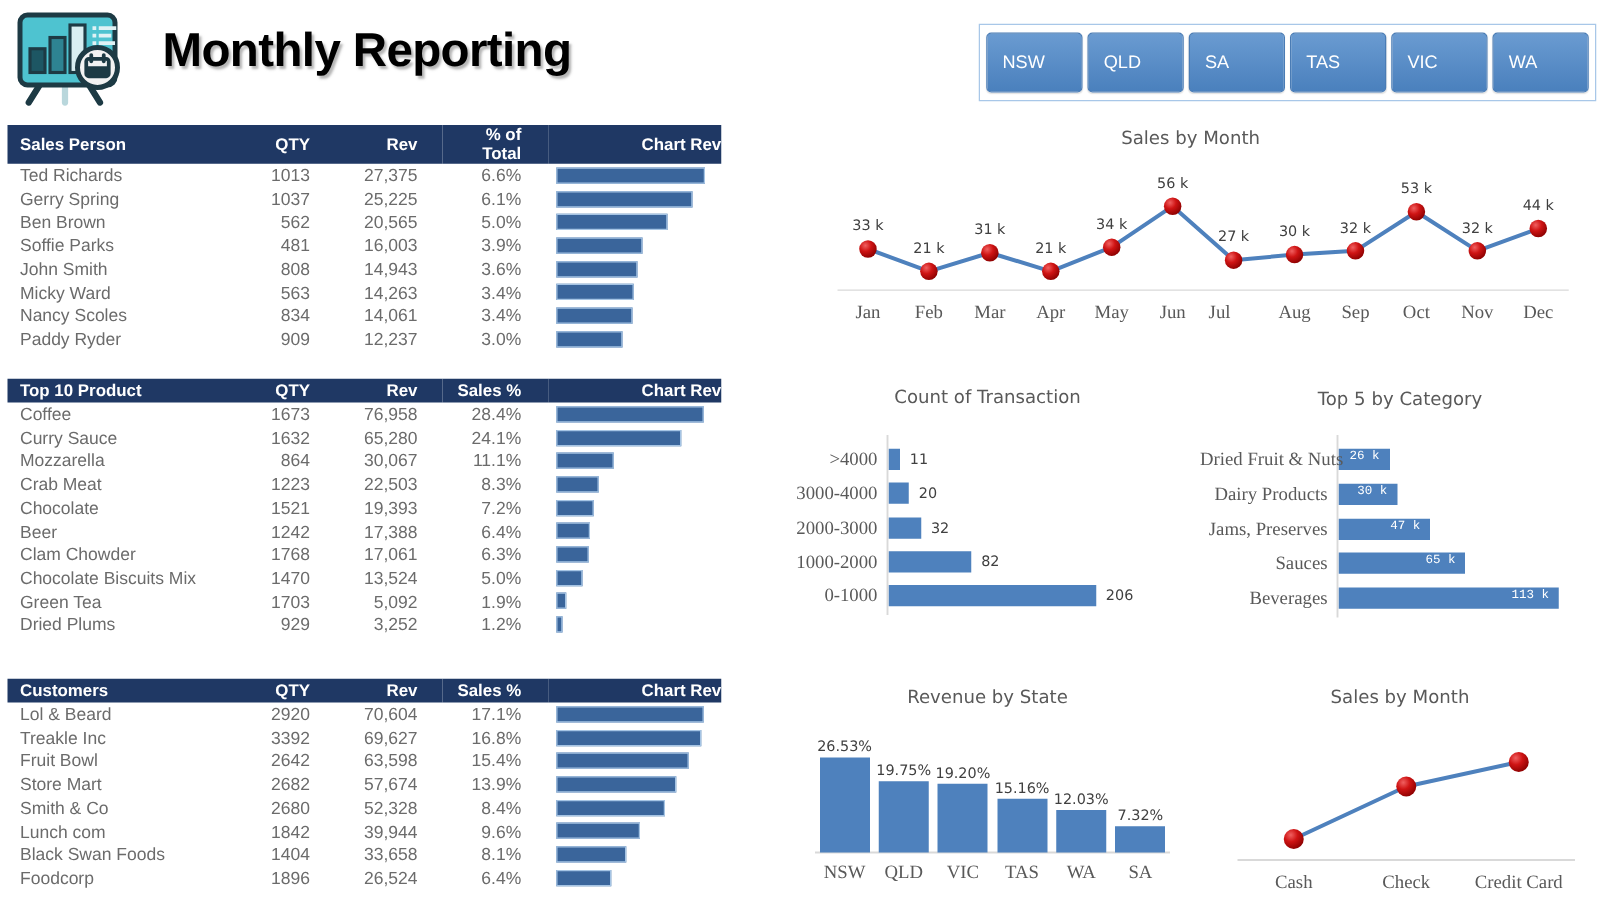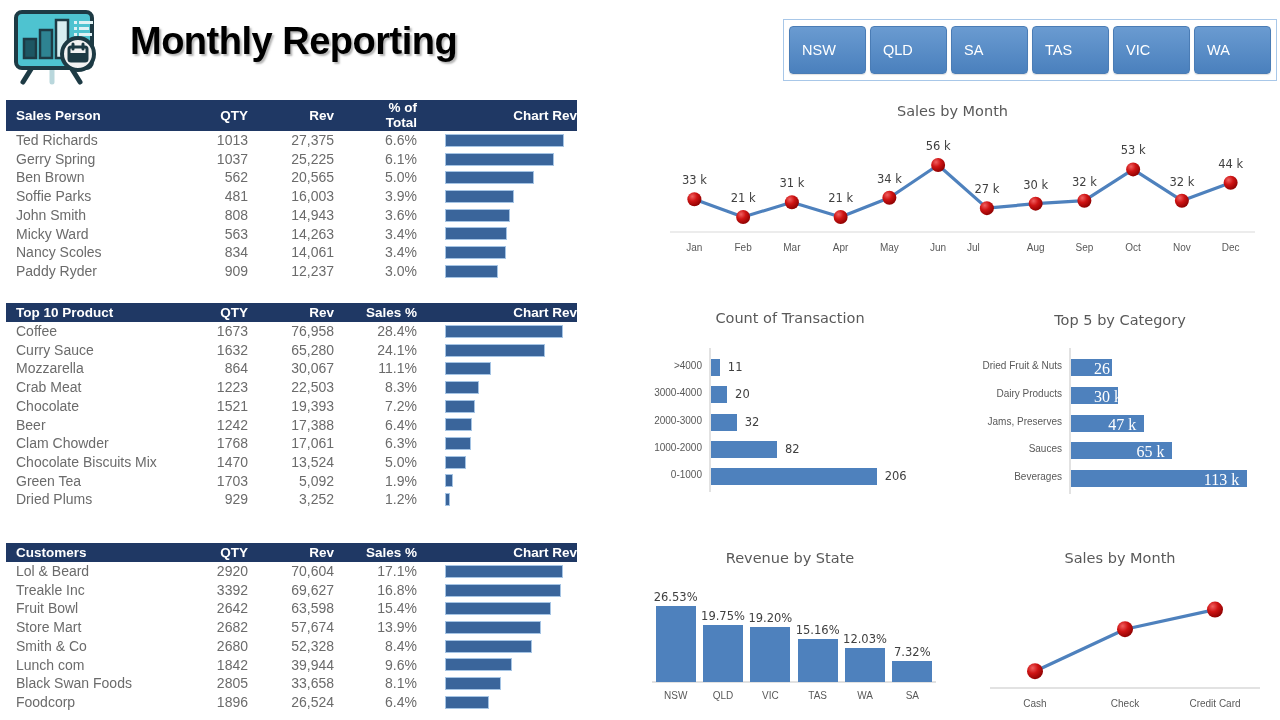--- a/index.html
+++ b/index.html
@@ -70,32 +70,32 @@
 
   
   .panel { position: absolute; }
   .chart-title {
     width: 100%; text-align: center;
     font-size: 14.5px; color: #595959;
     font-family: "DejaVu Sans", sans-serif;
   }
   .chart-area { position: relative; width: 100%; }
   .cat-lab {
-    position: absolute; font-size: 10px; color: #595959;
-    font-family: Liberation Sans, sans-serif; white-space: nowrap;
+    position: absolute; font-size: 15px; color: #595959;
+    font-family: Liberation Serif, serif; white-space: nowrap;
   }
   .val-lab {
     position: absolute; font-size: 11.5px; color: #404040;
     font-family: "DejaVu Sans", sans-serif; white-space: nowrap;
   }
   .hbar { position: absolute; background: #4E81BD; }
   .vbar { position: absolute; background: #4E81BD; }
   .inbar-lab {
-    position: absolute; font-size: 16px; color: #ffffff;
-    font-family: Liberation Serif, serif; white-space: nowrap; padding-left: 23px;
+    position: absolute; font-size: 10px; color: #ffffff;
+    font-family: Liberation Mono, monospace; white-space: nowrap;
   }
   svg { display: block; }
 </style>
 </head>
 <body>
 
 <div id="root">
 
   <div class="header">
     <div class="logo">
@@ -394,21 +394,21 @@
             <td class="c-name">Lunch com</td>
             <td class="c-qty">1842</td>
             <td class="c-rev">39,944</td>
             <td class="c-pct">9.6%</td>
             <td class="c-chart">
               <span class="minibar" style="width:67px"></span>
             </td>
           </tr>
           <tr>
             <td class="c-name">Black Swan Foods</td>
-            <td class="c-qty">2805</td>
+            <td class="c-qty">1404</td>
             <td class="c-rev">33,658</td>
             <td class="c-pct">8.1%</td>
             <td class="c-chart">
               <span class="minibar" style="width:56px"></span>
             </td>
           </tr>
           <tr>
             <td class="c-name">Foodcorp</td>
             <td class="c-qty">1896</td>
             <td class="c-rev">26,524</td>

